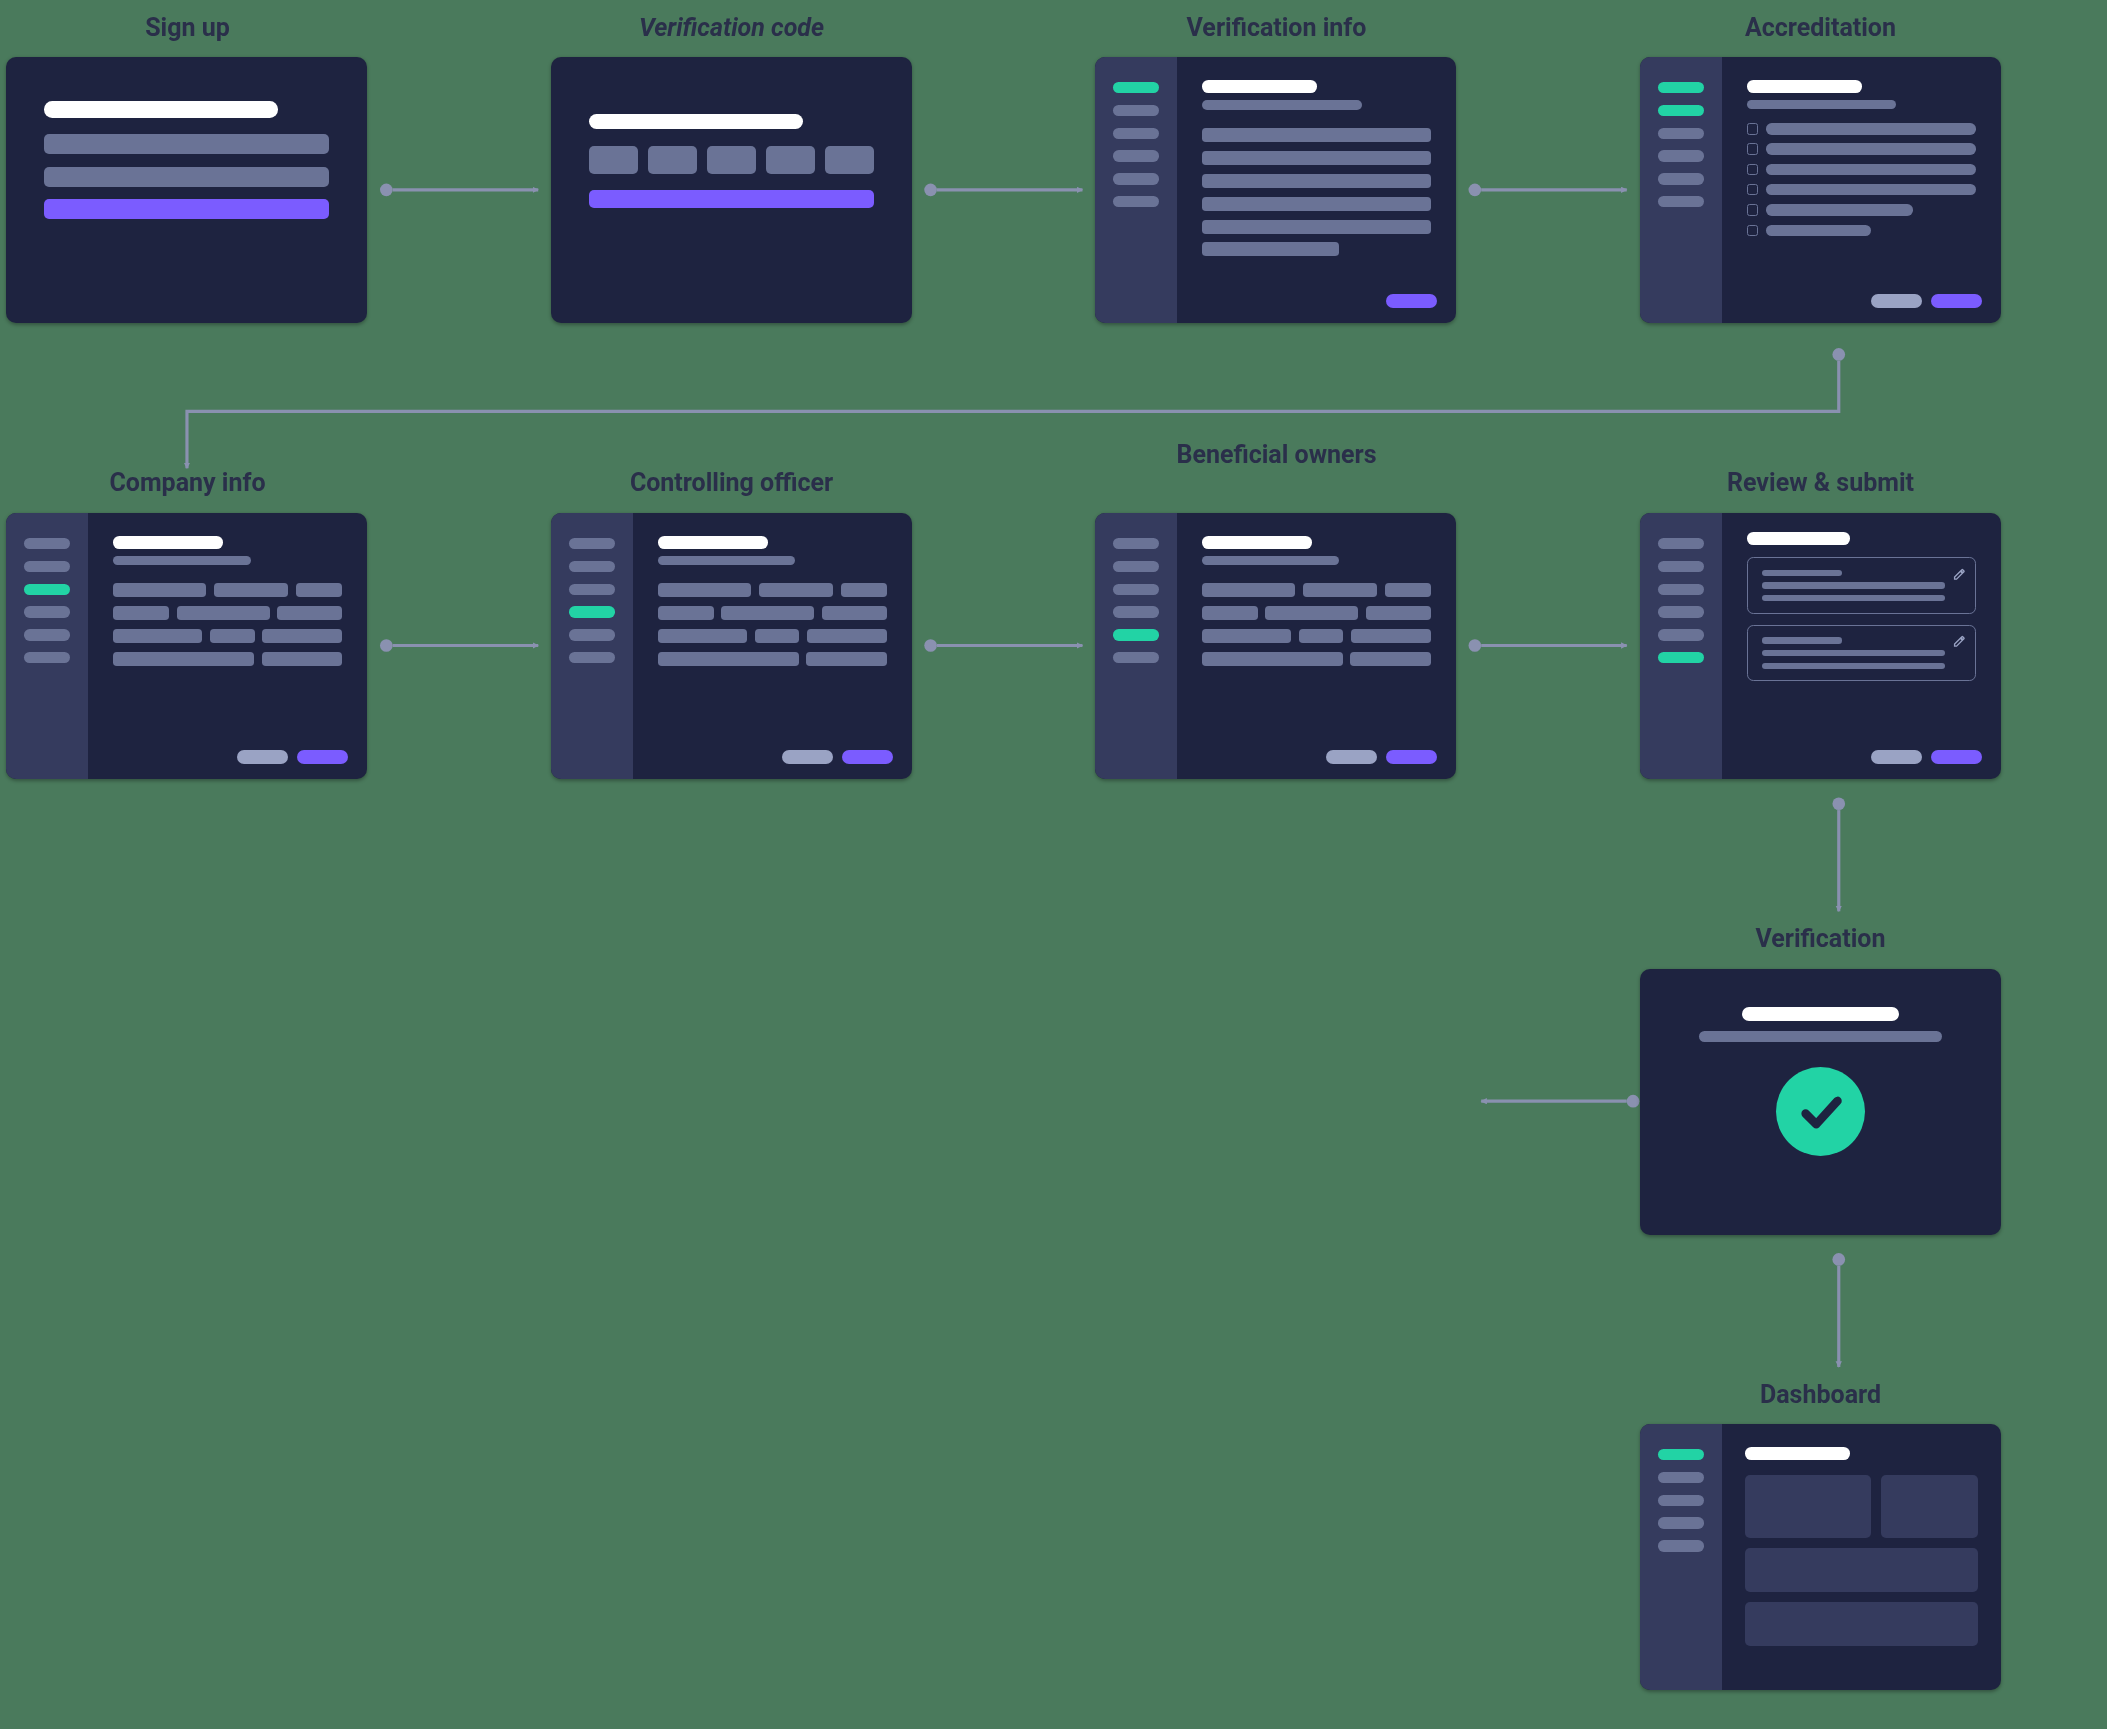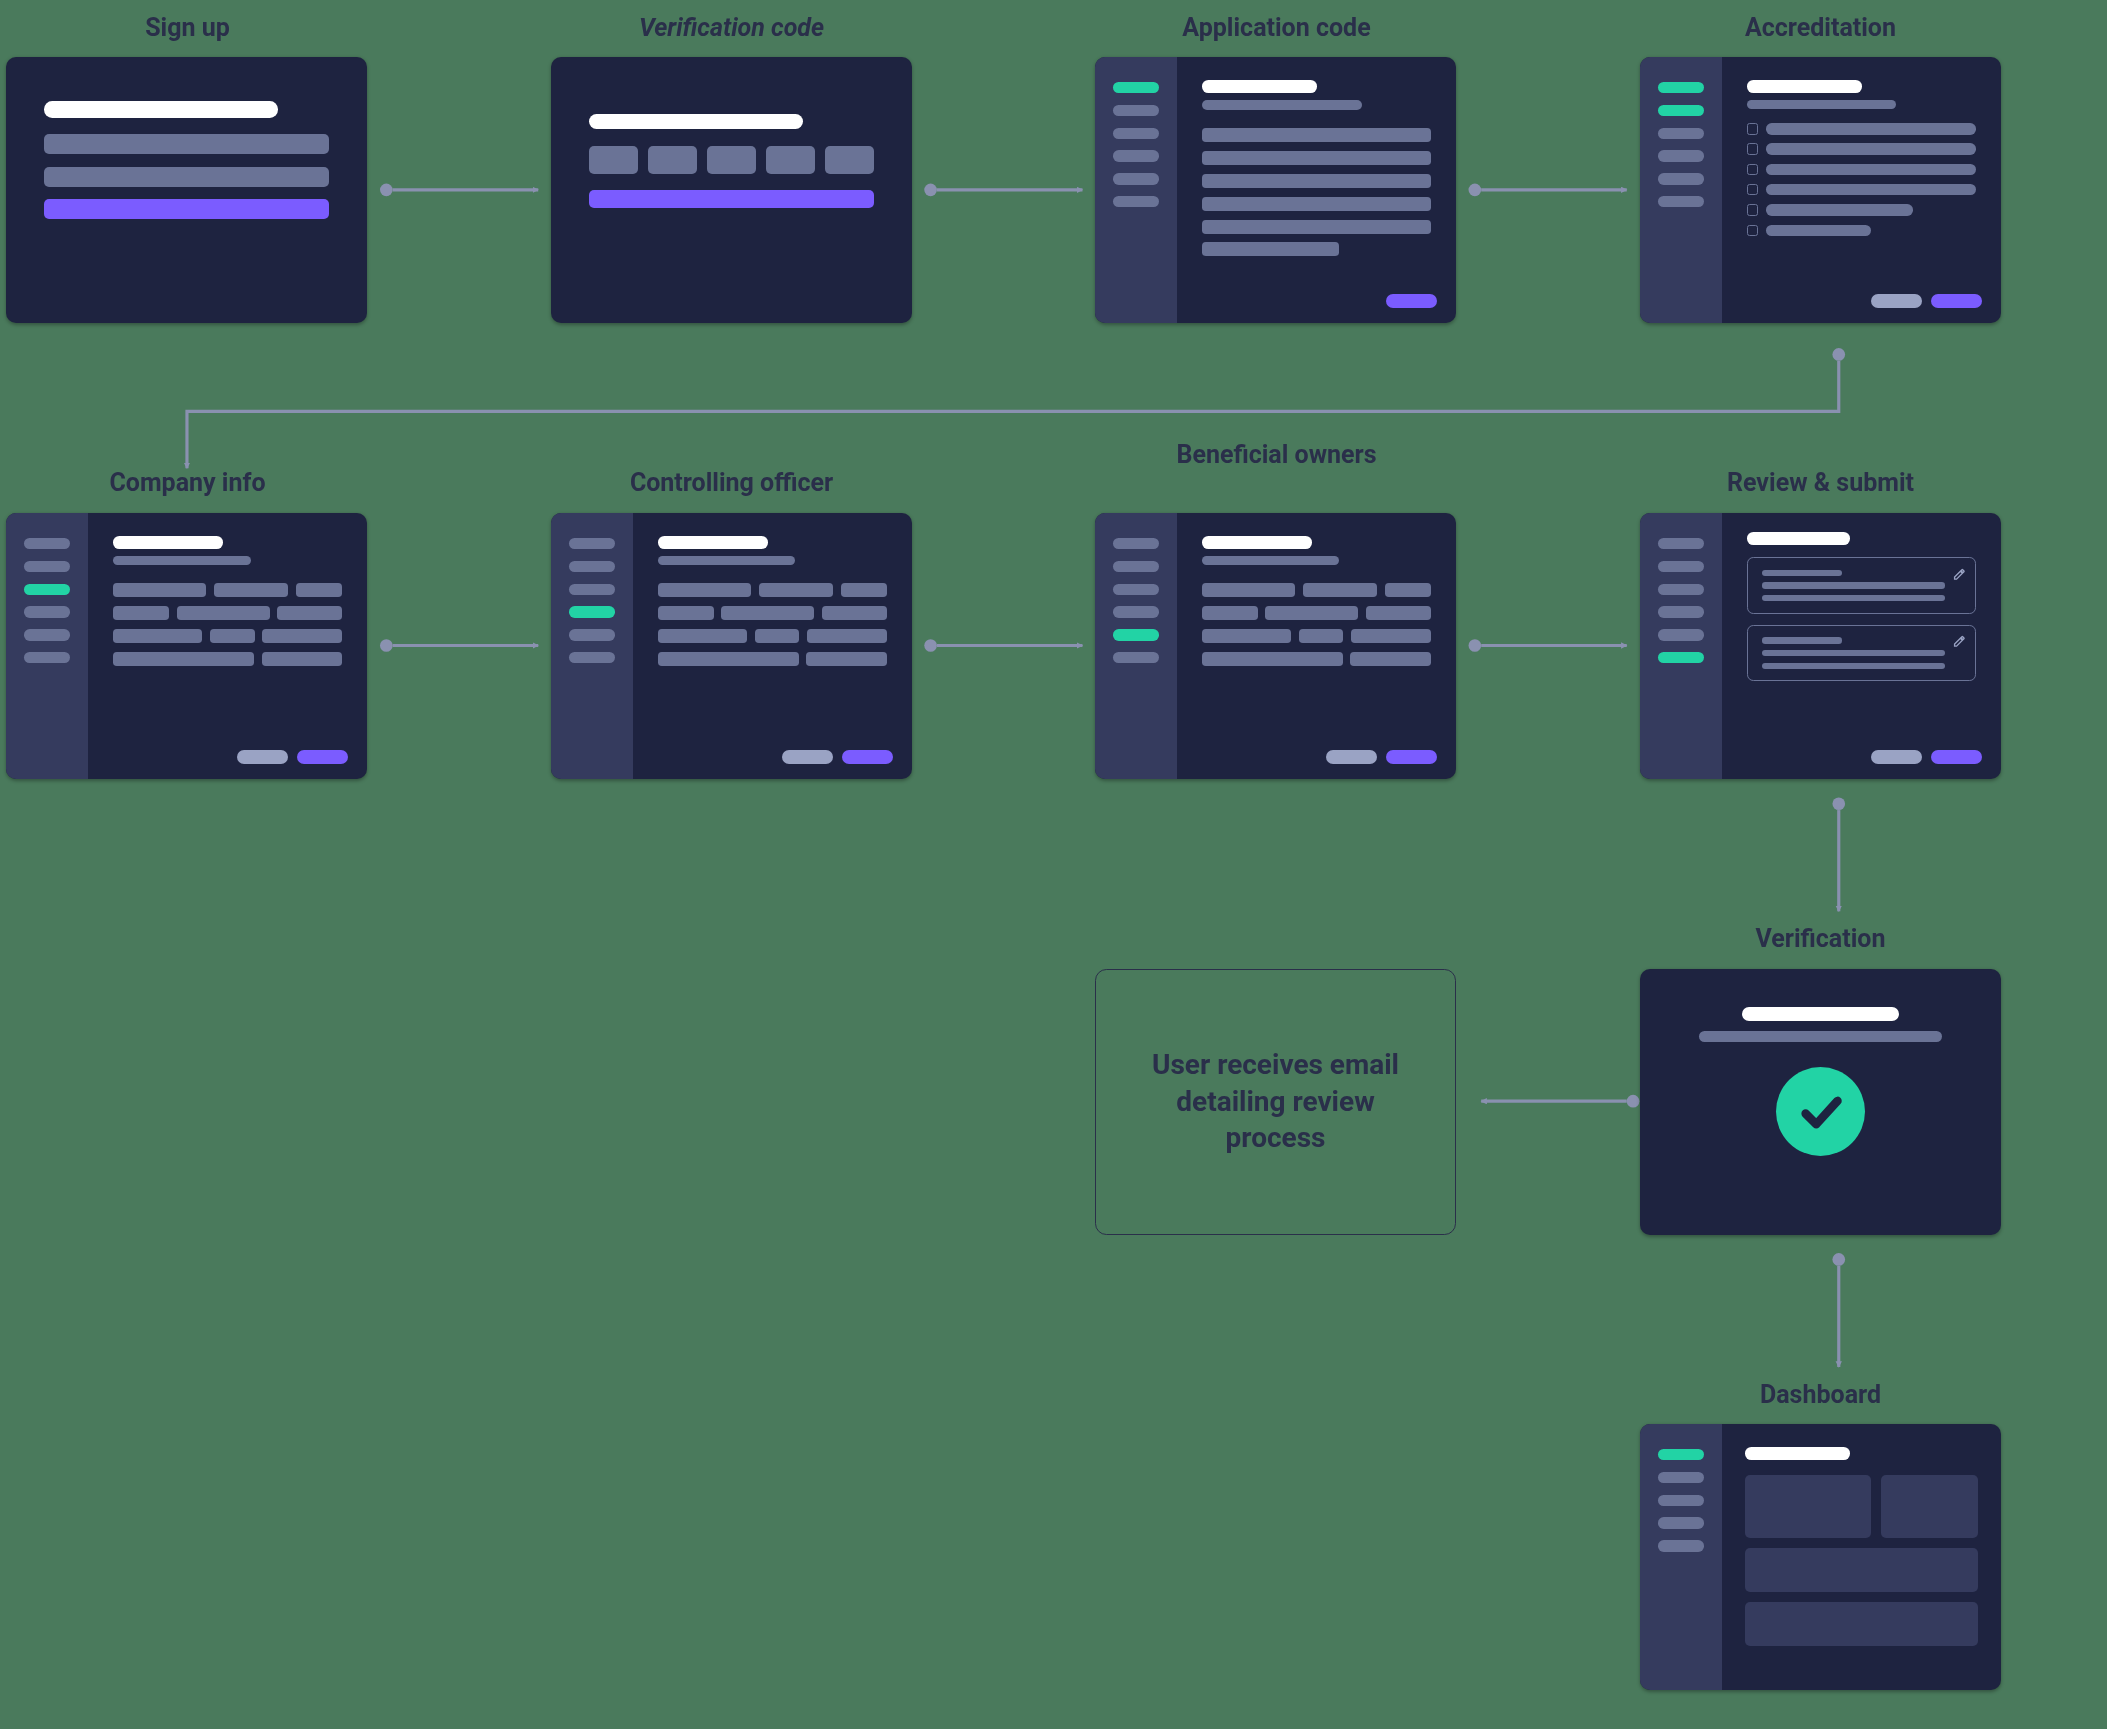--- a/index.html
+++ b/index.html
@@ -234,21 +234,21 @@
         <div class="code-box"></div>
         <div class="code-box"></div>
         <div class="code-box"></div>
         <div class="code-box"></div>
         <div class="code-box"></div>
       </div>
       <div class="purple-bar"></div>
     </div>
   </div>
 
-  <div class="step-title" style="left:1276px; top:12.7px;">Application code</div>
+  <div class="step-title" style="left:1276px; top:12.7px;">Verification info</div>
   <div class="card" style="left:1095px; top:57px;">
     <div class="sidebar">
       <div class="navitem active"></div>
       <div class="navitem"></div>
       <div class="navitem"></div>
       <div class="navitem"></div>
       <div class="navitem"></div>
       <div class="navitem"></div>
     </div>
     <div class="content">
@@ -471,23 +471,20 @@
         <div class="p-line" style="width:92%;"></div>
         <div class="p-line" style="width:92%;"></div>
       </div>
     </div>
     <div class="footer-btns">
       <div class="btn-pill grey"></div>
       <div class="btn-pill purple"></div>
     </div>
   </div>
 
-  <div class="note-box" style="left:1095px; top:969px;">
-    <div class="note-text">User receives email detailing review process</div>
-  </div>
 
   <div class="step-title" style="left:1820px; top:924px;">Verification</div>
   <div class="card no-sidebar" style="left:1640px; top:969px;">
     <div class="confirm-inner">
       <div class="white-bar"></div>
       <div class="grey-bar"></div>
       <div class="check-circle">
         <svg viewBox="0 0 24 24" fill="none" stroke="#1e2340" stroke-width="4" stroke-linecap="round" stroke-linejoin="round">
             <polyline points="5 13 10 18 20 7"></polyline>
           </svg>

